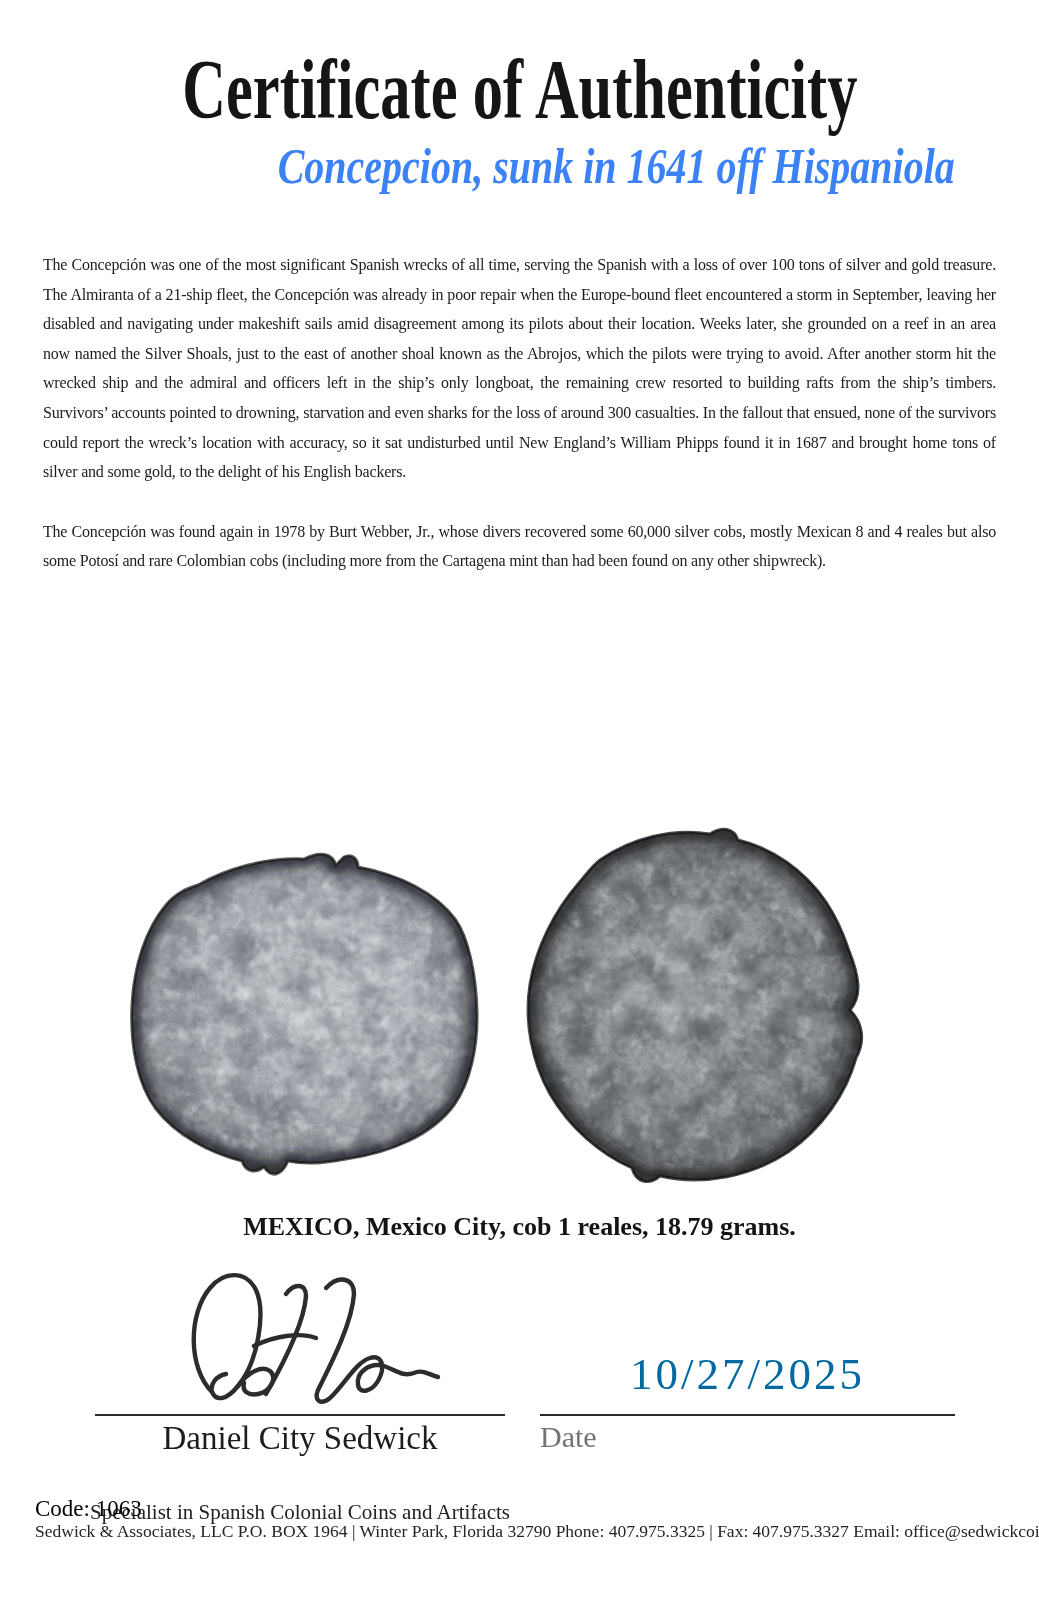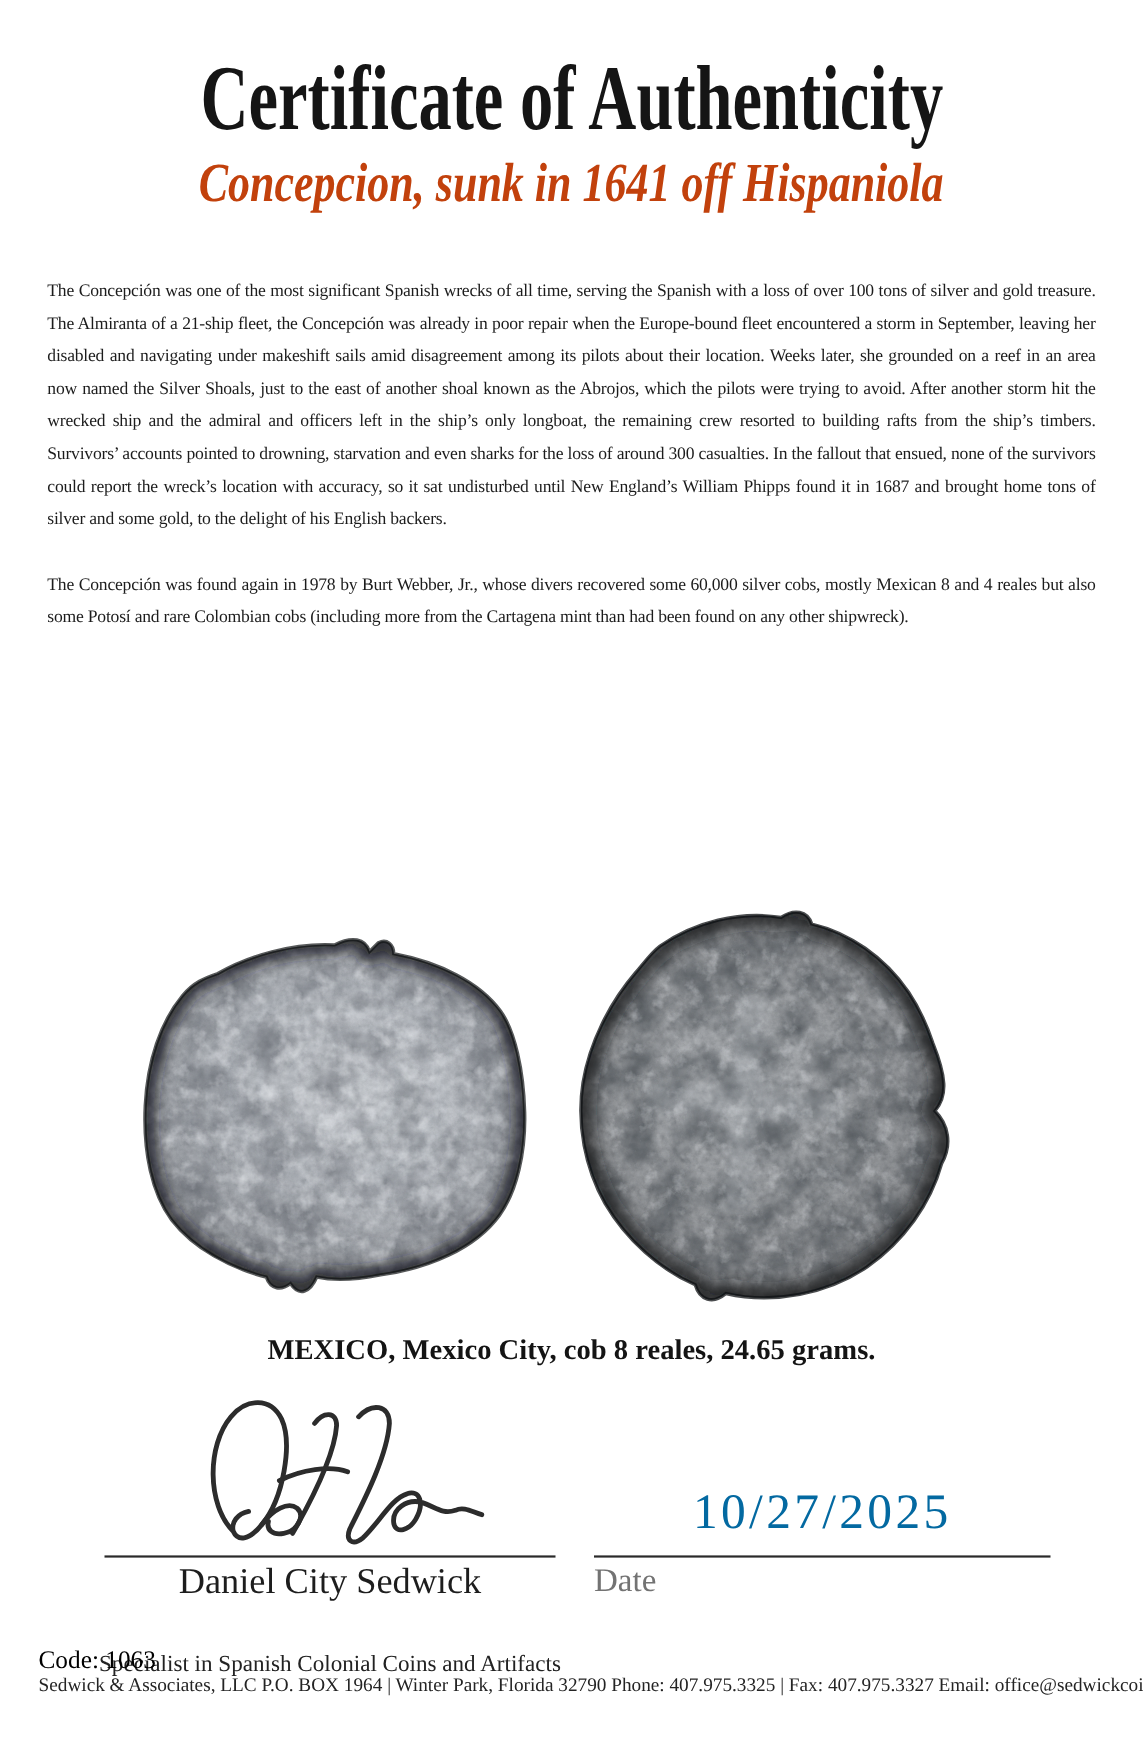--- a/index.html
+++ b/index.html
@@ -16,23 +16,23 @@
     text-align:center; margin:0;
     font-family:"Liberation Serif", serif;
     font-weight:700; font-size:84px; line-height:1.1;
     color:#151515;
     white-space:nowrap;
     text-decoration:underline;
   }
   .title .squeeze { display:inline-block; transform:scaleX(0.72); transform-origin:center; }
   .subtitle {
     position:absolute; top:136px; left:0; width:100%;
-    text-align:center; margin:0;
+    text-align:right; margin:0;
     font-style:italic; font-weight:700; font-size:50px; line-height:1.2;
-    color:#c2410c;
+    color:#3b82f6;
     white-space:nowrap;
   }
   .subtitle .squeeze { display:inline-block; transform:scaleX(0.80); transform-origin:center; }
   .bodytext {
     position:absolute; top:250px; left:43px; right:43px;
   }
   .bodytext p {
     margin:0 0 30px 0;
     font-size:16px; line-height:29.6px;
     text-align:justify;
@@ -171,21 +171,21 @@
       <g opacity="0.20" filter="url(#blurR4)" transform="rotate(4 196 190)">
         <rect x="182" y="88" width="26" height="196" fill="#c3c8cd"></rect>
         <rect x="106" y="172" width="180" height="26" fill="#c3c8cd"></rect>
       </g>
       <rect width="392" height="380" filter="url(#lR)" opacity="0.65"></rect>
       <path d="M 118,42 C 150,20 190,10 228,16 C 240,8 252,10 256,22 C 290,30 322,52 344,84 C 352,96 360,112 366,130 C 378,160 380,178 368,192 C 380,204 384,222 374,240 C 364,276 340,310 306,334 C 270,358 222,368 178,358 C 166,368 154,364 150,350 C 118,336 88,310 68,276 C 50,244 42,204 48,166 C 54,130 72,94 96,66 C 103,58 110,48 118,42 Z" fill="none" stroke="#121417" stroke-width="18" opacity="0.9" filter="url(#blurR8)"></path>
     </g>
     <path d="M 118,42 C 150,20 190,10 228,16 C 240,8 252,10 256,22 C 290,30 322,52 344,84 C 352,96 360,112 366,130 C 378,160 380,178 368,192 C 380,204 384,222 374,240 C 364,276 340,310 306,334 C 270,358 222,368 178,358 C 166,368 154,364 150,350 C 118,336 88,310 68,276 C 50,244 42,204 48,166 C 54,130 72,94 96,66 C 103,58 110,48 118,42 Z" fill="none" stroke="#0e1013" stroke-width="3" opacity="0.75"></path>
   </svg>
 
-  <div class="caption">MEXICO, Mexico City, cob 8 reales, 24.65 grams.</div>
+  <div class="caption">MEXICO, Mexico City, cob 1 reales, 18.79 grams.</div>
 
   <svg class="signature-svg" width="285" height="158" viewBox="0 0 285 158">
     <g fill="none" stroke="#2c2c2c" stroke-width="4.4" stroke-linecap="round" stroke-linejoin="round">
       <path d="M 56,138 C 32,114 32,60 54,34 C 68,17 90,16 100,36 C 110,58 102,108 82,132 C 70,147 60,147 56,138 C 54,130 60,122 70,120"></path>
       <path d="M 82,132 C 92,118 106,111 114,117 C 122,124 114,138 102,140 C 92,142 86,137 88,129"></path>
       <path d="M 130,40 C 138,29 150,29 150,42 C 148,70 126,112 110,140"></path>
       <path d="M 98,92 C 118,82 144,78 160,84"></path>
       <path d="M 170,34 C 182,21 198,23 198,40 C 196,70 174,112 162,136 C 158,146 164,152 174,144 C 188,131 200,108 214,104 C 226,100 230,113 222,127 C 216,137 204,141 202,131 C 200,118 214,108 228,112 C 240,116 246,123 258,119 C 266,115 274,121 282,123"></path>
     </g>
   </svg>

